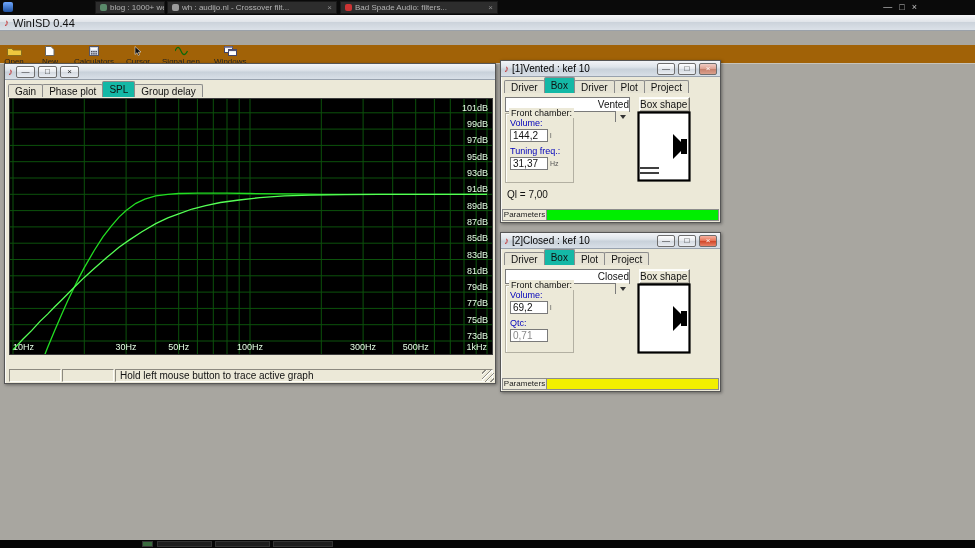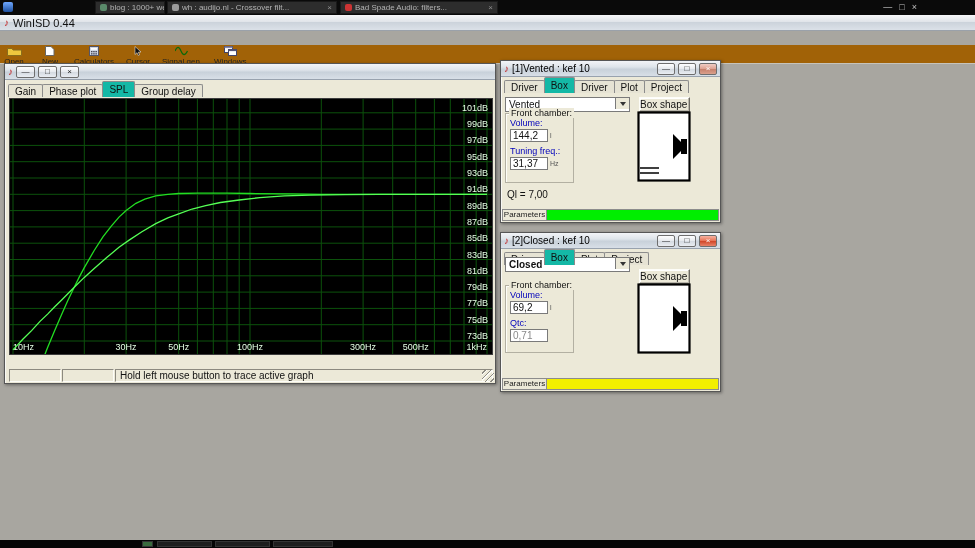--- a/index.html
+++ b/index.html
@@ -40,21 +40,21 @@
   
   #plot-win { left:4px; top:63px; width:492px; height:321px; }
   .plot-area { position:absolute; left:4px; top:34px; width:484px; height:257px; border:1px solid #3c3c3c; }
   .pw-status { position:absolute; left:4px; top:305px; width:484px; height:13px; display:flex; gap:1px; }
   .sunken { border:1px solid; border-color:#8c8a80 #fdfdf8 #fdfdf8 #8c8a80; background:#ece9d8; height:13px; }
   .sp1, .sp2 { width:52px; }
   .sp3 { flex:1; font-size:10px; line-height:11px; padding-left:4px; color:#111; white-space:nowrap; overflow:hidden; }
   .grip { position:absolute; right:1px; bottom:1px; width:12px; height:12px; background:repeating-linear-gradient(135deg, transparent 0 2px, #8d8b82 2px 3px, #fbfbf6 3px 4px); }
 
   
-  .combo { position:absolute; left:4px; width:125px; height:15px; background:#fff; border:1px solid #7a7a7a; font-size:10px; display:flex; align-items:flex-start; }
+  .combo { position:absolute; left:4px; width:125px; height:15px; background:#fff; border:1px solid #7a7a7a; font-size:10px; display:flex; align-items:flex-end;flex-direction:column; }
   .combo .txt { flex:1; padding-left:3px; line-height:13px; color:#111; }
   .combo .arrowbtn { width:14px; background:#ece9d8; border-left:1px solid #7a7a7a; display:flex; align-items:center; justify-content:center; }
   .tri { width:0; height:0; border:3px solid transparent; border-top:4px solid #333; margin-top:4px; }
   .btn { position:absolute; background:#ece9d8; border:1px solid; border-color:#fdfdf8 #6e6c64 #6e6c64 #fdfdf8; box-shadow:inset -1px -1px 0 #b8b5aa, inset 1px 1px 0 #fff; font-size:10px; color:#111; }
   .grp { position:absolute; left:4px; width:69px; border:1px solid #b3b0a2; box-shadow:inset 1px 1px 0 #fdfdf8; }
   .grp .legend { position:absolute; top:-6px; left:3px; background:#ece9d8; font-size:9px; padding:0 2px; color:#111; white-space:nowrap; }
   .fld-label { font-size:9px; color:#0000bb; margin:4px 0 1px 4px; }
   .fld { display:flex; align-items:center; margin-left:4px; }
   .val { width:38px; height:13px; background:#fff; border:1px solid #7a7a7a; font-size:10px; line-height:11px; padding-left:2px; color:#111; }
   .val.dim { color:#8a8a8a; }
@@ -298,21 +298,21 @@
       <span class="cap" style="width:18px;">—</span>
       <span class="cap" style="width:18px;">□</span>
       <span class="cap close-active" style="width:18px;">×</span>
     </div>
     <div class="tabrow" style="height:16px;">
       <span class="ctab">Driver</span>
       <span class="ctab sel">Box</span>
       <span class="ctab">Plot</span>
       <span class="ctab">Project</span>
     </div>
-    <div class="combo" style="top:24px;font-weight:bold;">
+    <div class="combo" style="top:36px;">
       <span class="txt">Closed</span>
       <span class="arrowbtn">
           <span class="tri"></span>
         </span>
     </div>
     <div class="btn" style="left:138px; top:36px; width:51px; height:15px; line-height:13px;">Box shape</div>
     <div class="grp" style="top:52px; height:68px;">
       <span class="legend">Front chamber:</span>
       <div class="fld-label">Volume:</div>
       <div class="fld">

